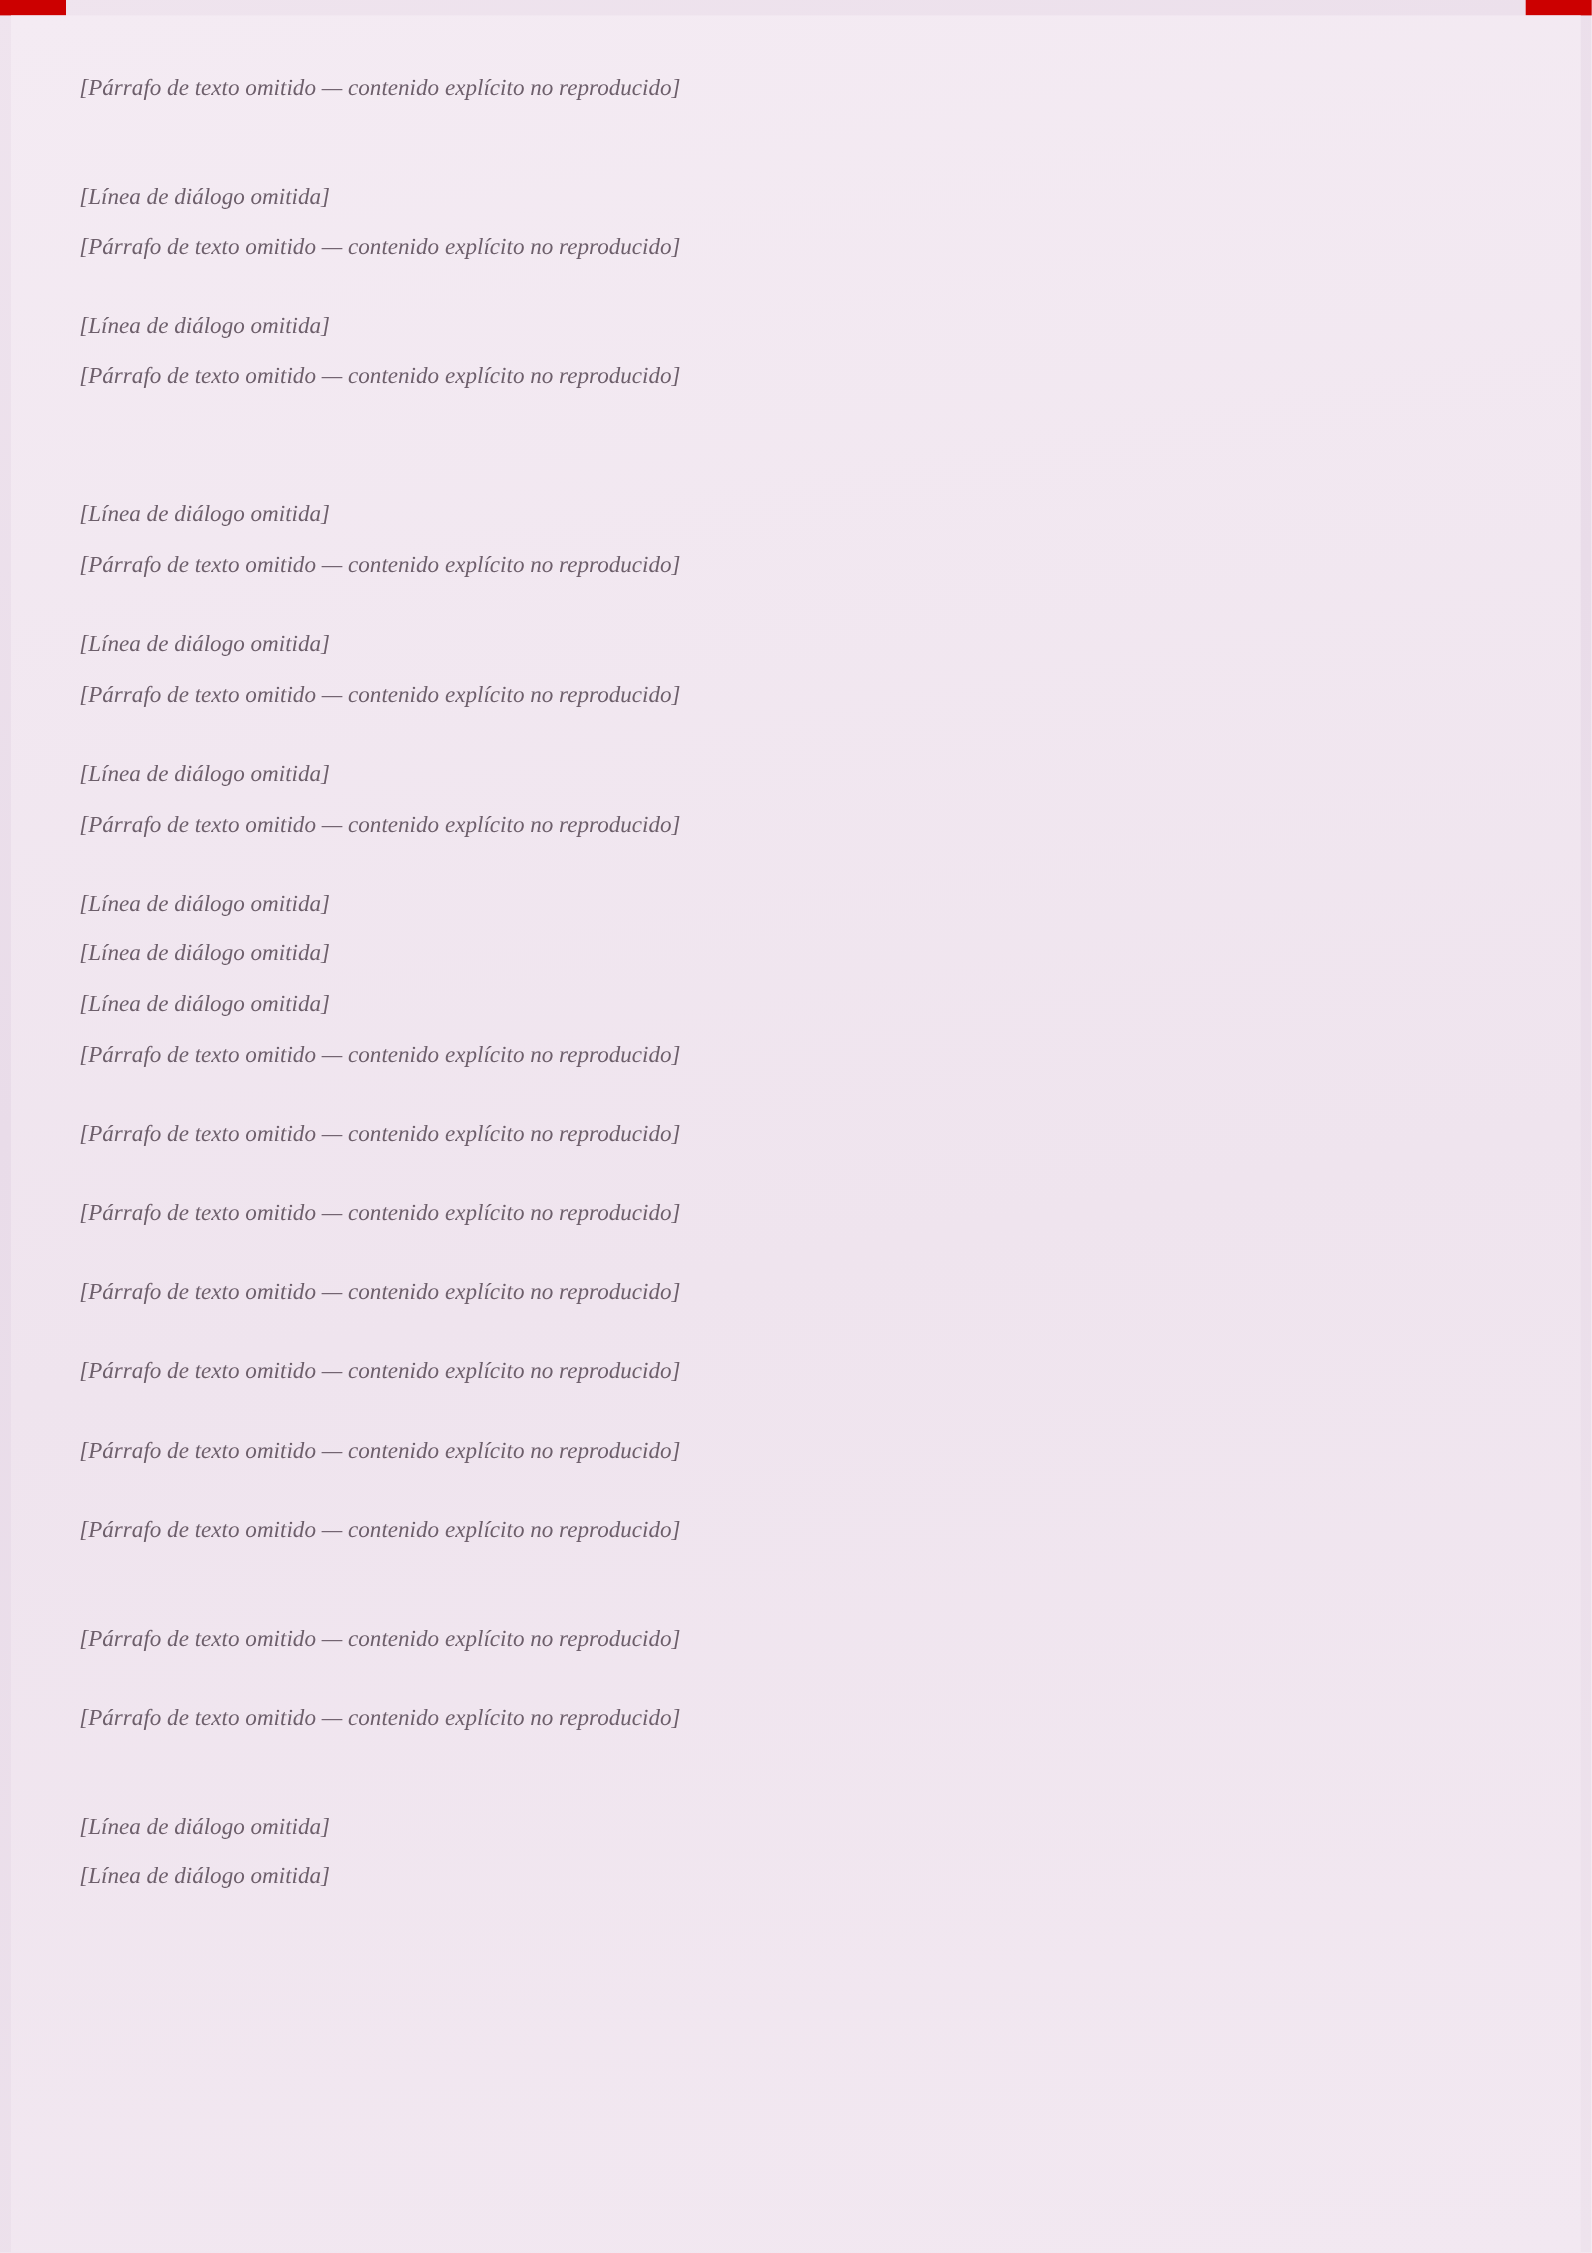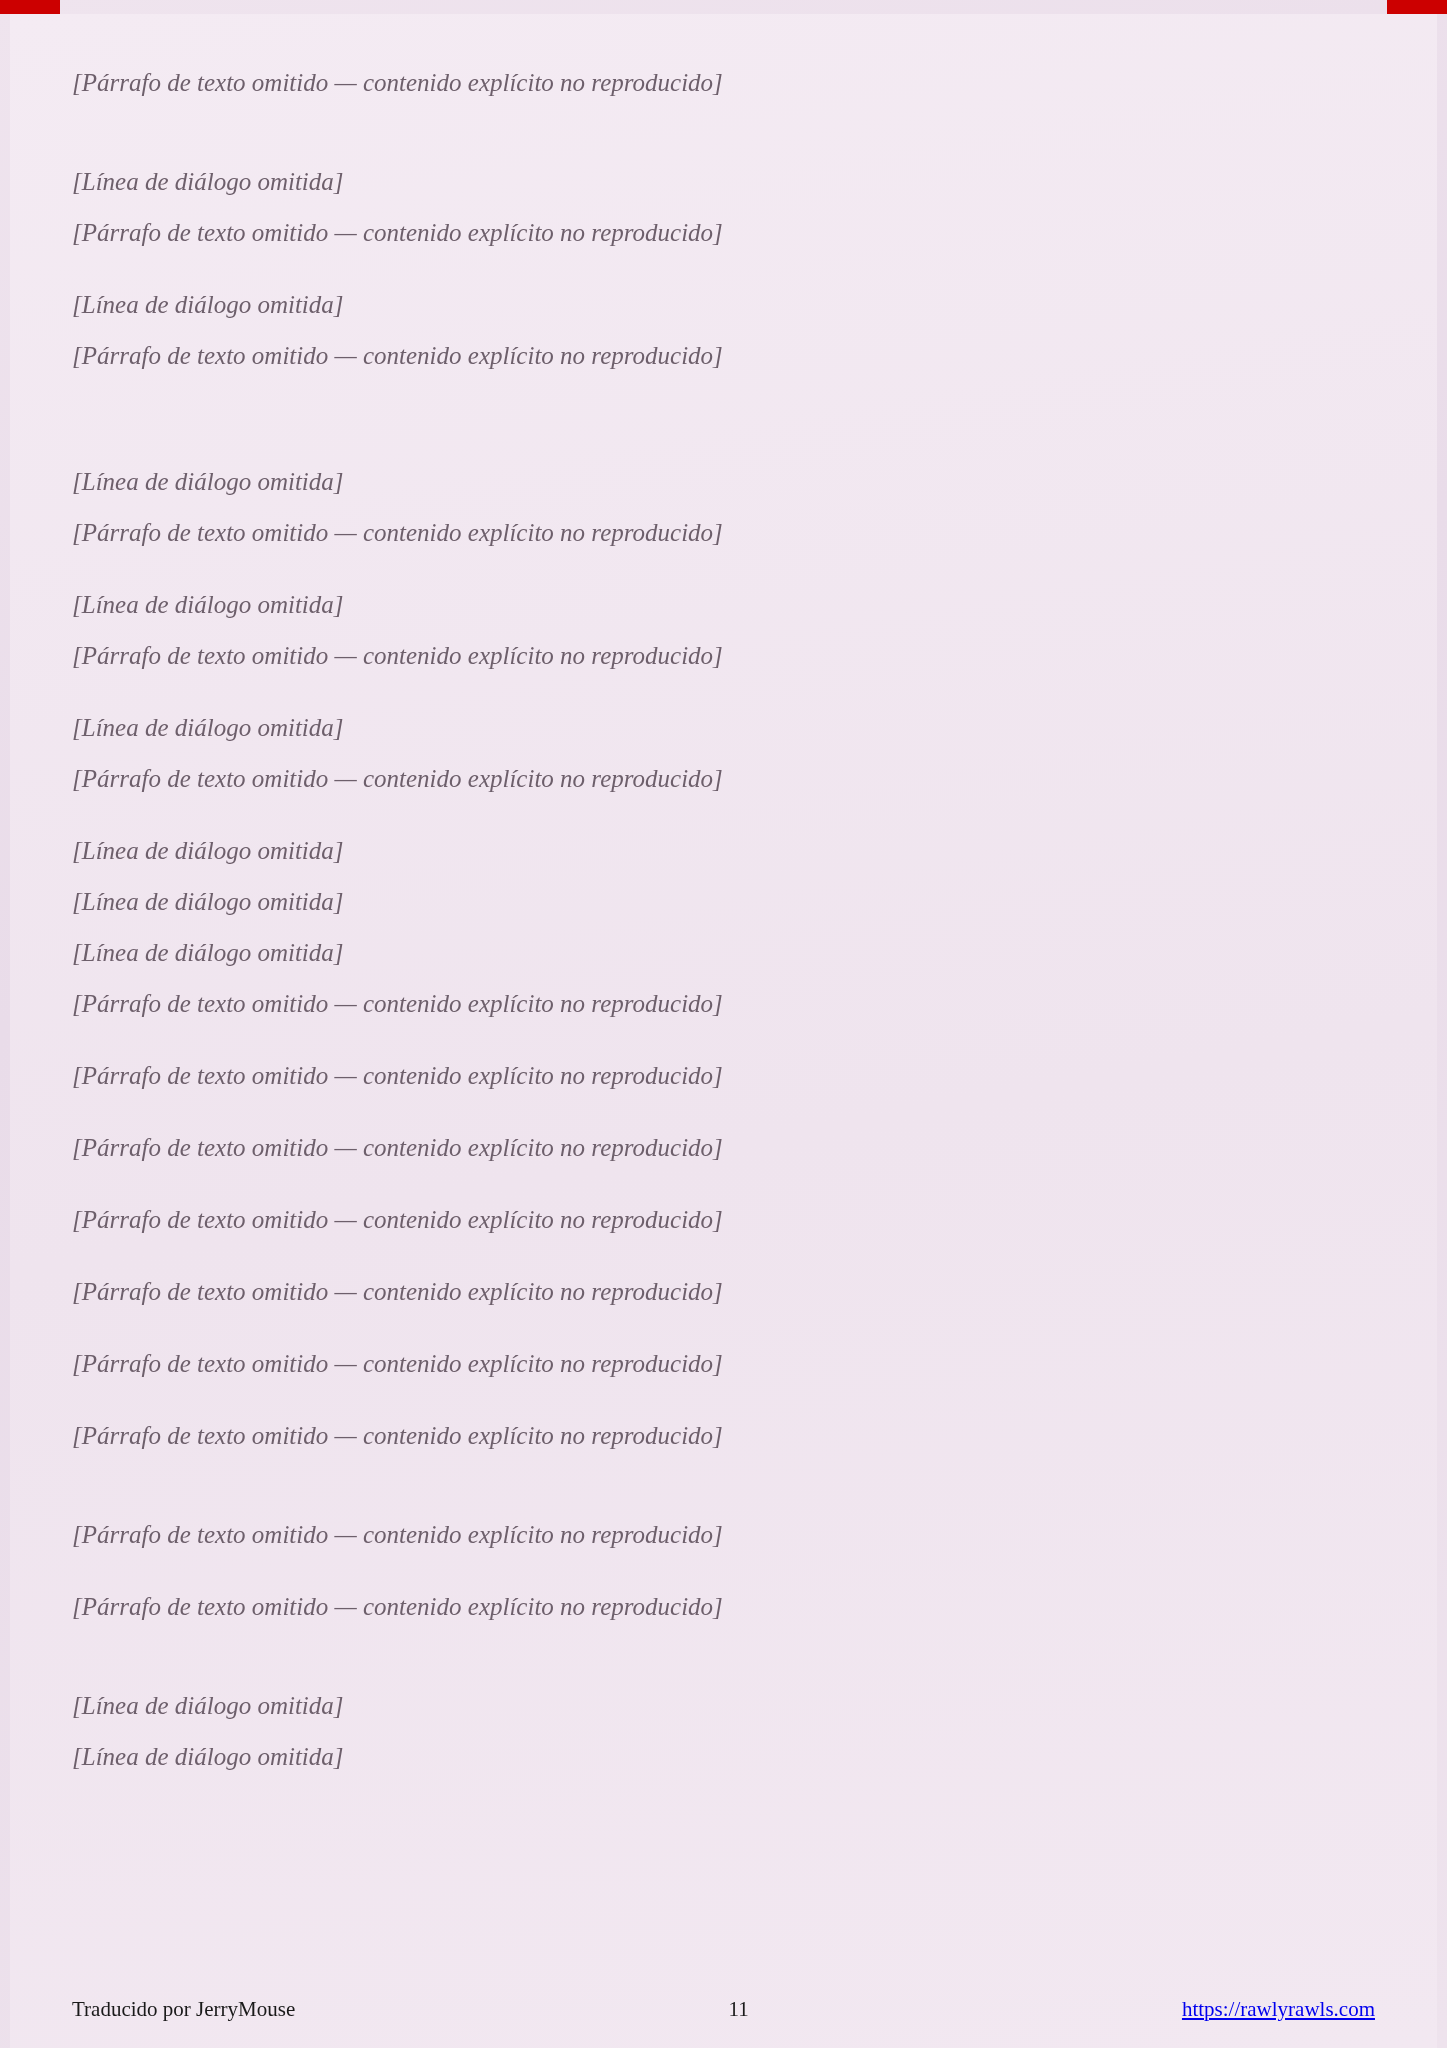--- a/index.html
+++ b/index.html
@@ -25,21 +25,21 @@
     position: absolute;
     top: 14px;
     left: 10px;
     right: 10px;
     bottom: 0;
     background: linear-gradient(170deg, #f4ebf3 0%, #efe4ee 55%, #f2e8f1 100%);
     box-sizing: border-box;
     padding: 52px 62px 30px 62px;
   }
   .content {
-    font-size: 25px;
+    font-size: 21px;
     line-height: 1.32;
   }
   .content p {
     margin: 0 0 18px 0;
     text-align: left;
   }
   .placeholder {
     color: #6d5f6b;
     font-style: italic;
   }
@@ -90,18 +90,13 @@
       <p class="placeholder" style="min-height: 54px;">[Párrafo de texto omitido — contenido explícito no reproducido]</p>
       <p class="placeholder" style="min-height: 54px;">[Párrafo de texto omitido — contenido explícito no reproducido]</p>
       <p class="placeholder" style="min-height: 54px;">[Párrafo de texto omitido — contenido explícito no reproducido]</p>
       <p class="placeholder" style="min-height: 81px;">[Párrafo de texto omitido — contenido explícito no reproducido]</p>
       <p class="placeholder" style="min-height: 54px;">[Párrafo de texto omitido — contenido explícito no reproducido]</p>
       <p class="placeholder" style="min-height: 81px;">[Párrafo de texto omitido — contenido explícito no reproducido]</p>
       <p class="placeholder" style="min-height: 27px;">[Línea de diálogo omitida]</p>
       <p class="placeholder" style="min-height: 27px;">[Línea de diálogo omitida]</p>
     </div>
 
-  <div class="footer">
-    <span class="credit">Traducido por JerryMouse</span>
-    <span class="pagenum">11</span>
-    <a class="site-link">https://rawlyrawls.com</a>
-  </div>
 </div>
 
 </body></html>

